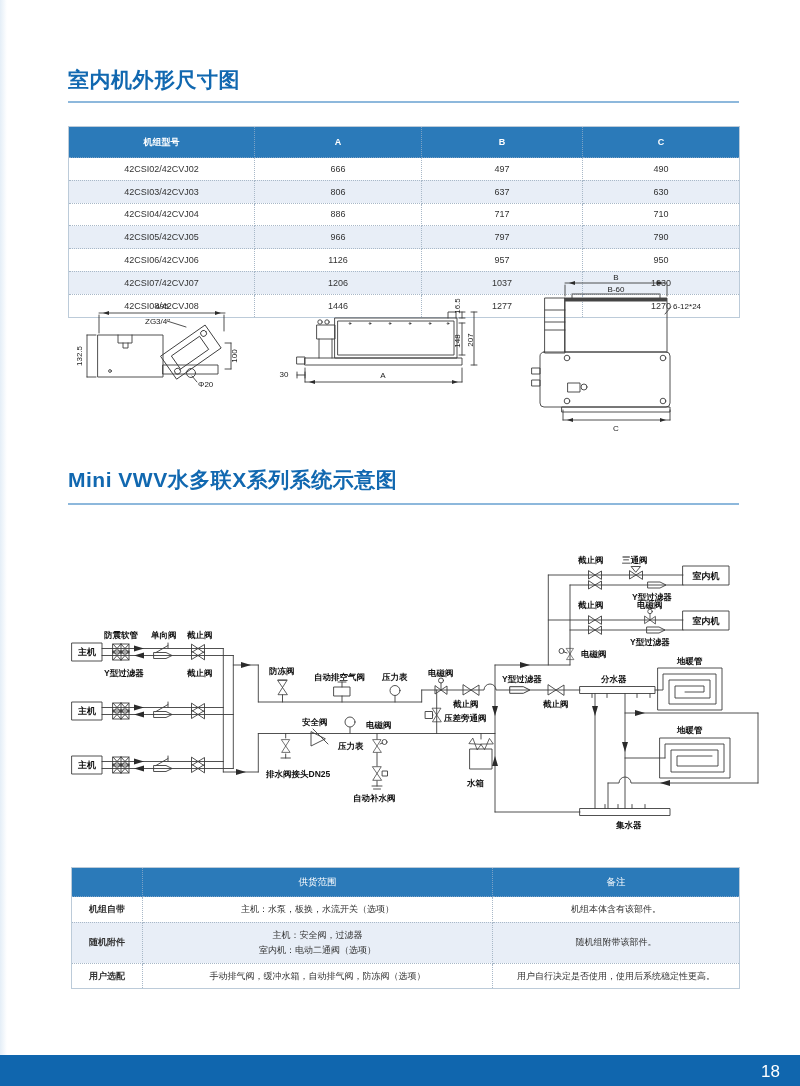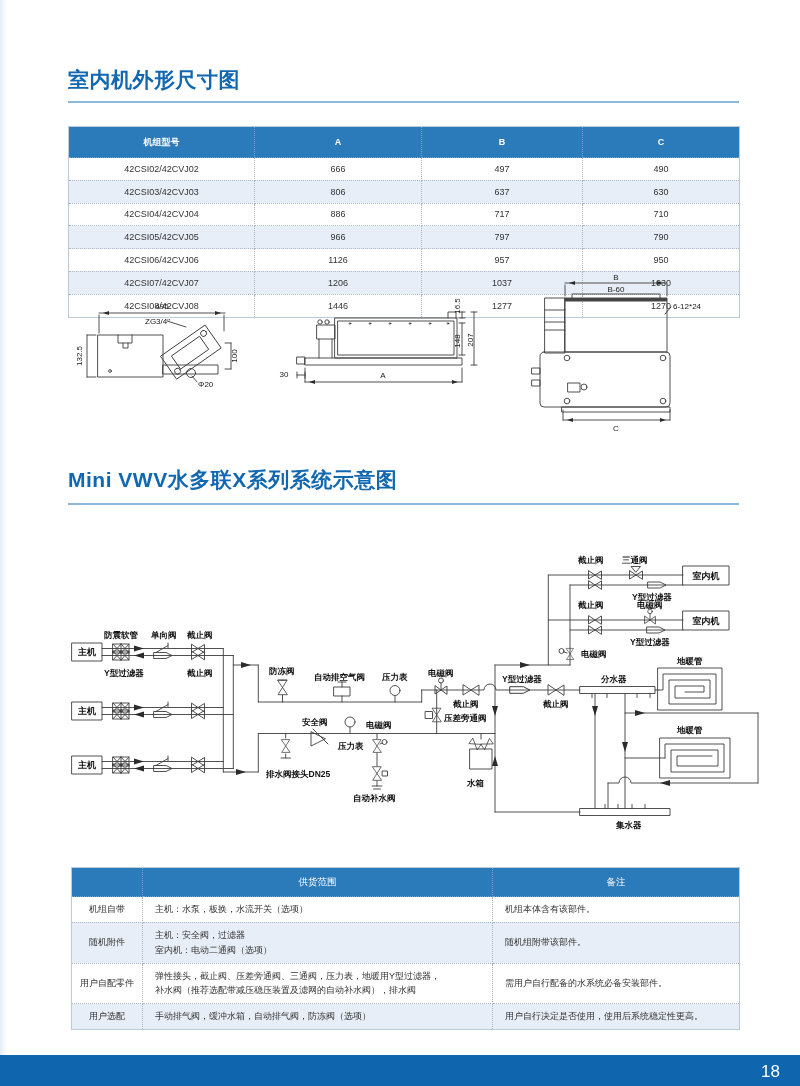--- a/index.html
+++ b/index.html
@@ -16,22 +16,22 @@
   #t1 th{background:#2b7ab9;color:#fff;font-weight:bold;height:14px;font-size:9px;
        border:1px dotted #7ba2c6;padding:8px}
   #t1 td{height:13.8px;text-align:center;border:1px dotted #a8b8c8;padding:4px}
   #t1 tbody tr:nth-child(even){background:#e8eef7}
 
   #t2{position:absolute;left:71px;top:867px;width:668px;border:1px solid #bccbd9}
   #t2 th.head{background:#2b7ab9;color:#fff;font-weight:normal;height:26px;font-size:9.5px;
        border:1px dotted #7ba2c6}
   #t2 td,#t2 th.rowlabel{border:1px dotted #a8b8c8;font-size:9px;line-height:1.65;
        padding:5px 12px;vertical-align:middle}
-  #t2 th.rowlabel{text-align:center;font-weight:normal;color:#333;padding:5px 2px}
-  #t2 td{text-align:left;white-space:pre-line}
+  #t2 th.rowlabel{text-align:center;font-weight:bold;color:#333;padding:5px 2px}
+  #t2 td{text-align:center;white-space:pre-line}
   #t2 tbody tr:nth-child(even){background:#e8eef7}
 
   .footer{position:absolute;left:0;top:1055px;width:800px;height:31px;background:#1066ae}
   .pagenum{position:absolute;right:20px;top:1062px;color:#fff;font-size:17px}
 
   svg{position:absolute;overflow:visible}
   svg .ln{stroke:#3d3d3d;stroke-width:.9;fill:none;stroke-linejoin:round;stroke-linecap:round}
   svg .fl{fill:#2b2b2b;stroke:none}
   svg .lbl{font-size:8.5px;font-weight:600;fill:#111;font-family:"Liberation Sans",sans-serif}
   svg .boxlbl{font-size:9px;font-weight:700;fill:#111;text-anchor:middle}
@@ -418,26 +418,20 @@
         <td>主机：水泵，板换，水流开关（选项）</td>
         <td>机组本体含有该部件。</td>
       </tr>
       <tr>
         <th class="rowlabel">随机附件</th>
         <td>主机：安全阀，过滤器
 室内机：电动二通阀（选项）</td>
         <td>随机组附带该部件。</td>
       </tr>
       <tr>
-        <th class="rowlabel">用户自配零件</th>
-        <td>弹性接头，截止阀、压差旁通阀、三通阀，压力表，地暖用Y型过滤器，
-补水阀（推荐选配带减压稳压装置及滤网的自动补水阀），排水阀</td>
-        <td>需用户自行配备的水系统必备安装部件。</td>
-      </tr>
-      <tr>
         <th class="rowlabel">用户选配</th>
         <td>手动排气阀，缓冲水箱，自动排气阀，防冻阀（选项）</td>
         <td>用户自行决定是否使用，使用后系统稳定性更高。</td>
       </tr>
     </tbody>
 </table>
 
 <div class="footer"></div>
 <div class="pagenum">18</div>
 

